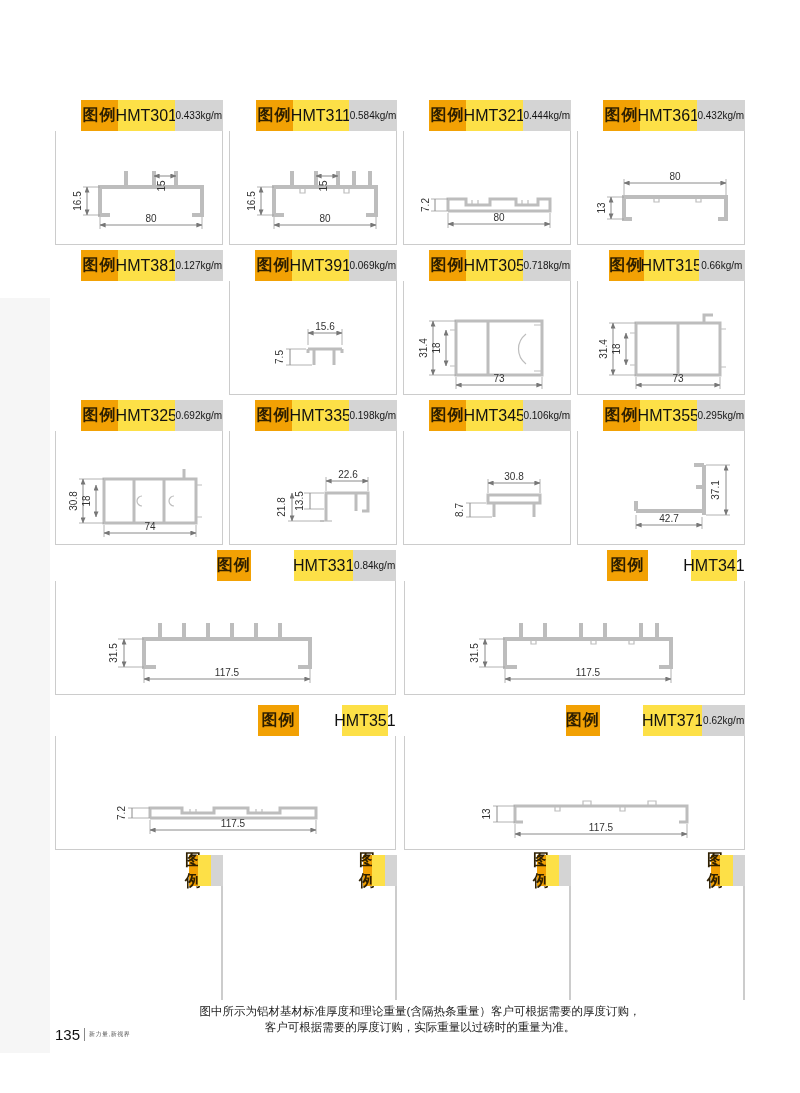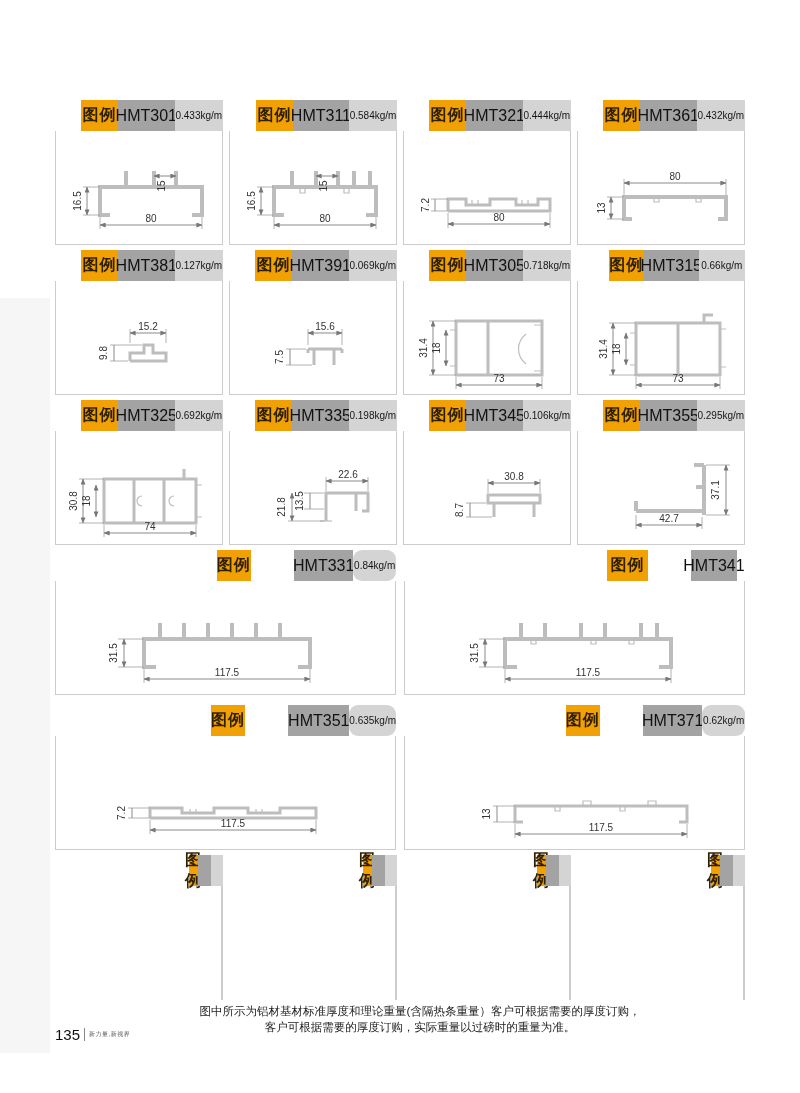--- a/index.html
+++ b/index.html
@@ -8,26 +8,26 @@
     font-family:"Liberation Sans",sans-serif;overflow:hidden;
   }
   .left-strip{position:absolute;left:0;top:298px;width:50px;height:755px;background:#f6f6f6;}
   .row{position:absolute;left:55px;width:690px;display:flex;gap:6px;}
   .row.wide{gap:8px;}
   .cell{width:168px;display:flex;flex-direction:column;align-items:flex-end;}
   .row.wide .cell{width:341px;}
   .cell-header{height:31px;display:flex;font-size:16px;}
   .h-legend{width:26%;background:#f2a104;color:#2e1f00;font-weight:bold;
     display:flex;align-items:center;justify-content:center;letter-spacing:1px;}
-  .h-code{width:40%;background:#a3a3a3;color:#111;display:flex;align-items:center;justify-content:center;}
+  .h-code{width:40%;background:#fde047;color:#111;display:flex;align-items:center;justify-content:center;}
   .h-weight{width:34%;background:#d4d4d4;color:#151515;font-size:10px;
     display:flex;align-items:center;justify-content:center;}
   .row.wide .h-legend{width:30%;}
   .row.wide .h-code{width:33%;margin-left:43px;}
-  .row.wide .h-weight{width:37%;border-radius:9px;}
+  .row.wide .h-weight{width:37%;}
   .cell-body{height:114px;border:1px solid #cccccc;border-top:none;background:#fff;
     box-sizing:border-box;display:flex;align-items:center;justify-content:center;margin-left:23px;}
   svg{display:block;}
   .p{fill:none;stroke:#bdbdbd;stroke-width:4;stroke-linejoin:miter;stroke-linecap:butt;}
   .p3{fill:none;stroke:#bdbdbd;stroke-width:3;stroke-linejoin:miter;stroke-linecap:butt;}
   .t{fill:none;stroke:#bdbdbd;stroke-width:1.2;}
   .d{stroke:#8a8a8a;stroke-width:1;fill:none;}
   .e{stroke:#9f9f9f;stroke-width:0.8;fill:none;}
   .dt{font-family:"Liberation Sans",sans-serif;font-size:10px;fill:#333;}
   .footer-note{position:absolute;left:100px;width:640px;text-align:center;
@@ -147,33 +147,20 @@
 </div>
 
 <div class="row" style="top:250px">
 
   <div class="cell">
     <div class="cell-header">
       <div class="h-legend">图例</div>
       <div class="h-code">HMT381</div>
       <div class="h-weight">0.127kg/m</div>
     </div>
-    <div class="cell-body">
-      <svg width="166" height="110" viewBox="0 0 166 110">
-        <path class="p3" d="M74,78 V70 H88 V62 H97 V70 H110 V78 H74"></path>
-        <line class="e" x1="74" y1="60" x2="74" y2="46"></line>
-          <line class="e" x1="110" y1="60" x2="110" y2="46"></line>
-        <line class="d" x1="74" y1="50" x2="110" y2="50" marker-start="url(#ar)" marker-end="url(#ar)"></line>
-        <text class="dt" x="92" y="47" text-anchor="middle">15.2</text>
-        <line class="e" x1="86" y1="62" x2="54" y2="62"></line>
-          <line class="e" x1="72" y1="78" x2="54" y2="78"></line>
-        <line class="d" x1="58" y1="62" x2="58" y2="78"></line>
-        <text class="dt" x="51" y="70" text-anchor="middle" transform="rotate(-90 51 70)">9.8</text>
-      </svg>
-    </div>
   </div>
 
   <div class="cell">
     <div class="cell-header">
       <div class="h-legend">图例</div>
       <div class="h-code">HMT391</div>
       <div class="h-weight">0.069kg/m</div>
     </div>
     <div class="cell-body">
       <svg width="166" height="110" viewBox="0 0 166 110">
@@ -382,21 +369,20 @@
     </div>
   </div>
 </div>
 
 <div class="row wide" style="top:705px">
 
   <div class="cell">
     <div class="cell-header">
       <div class="h-legend">图例</div>
       <div class="h-code">HMT351</div>
-      <div class="h-weight">0.635kg/m</div>
     </div>
     <div class="cell-body">
       <svg width="339" height="110" viewBox="0 0 339 110">
         <path class="p3" d="M94,80 V70 H126 V75 H158 V70 H192 V75 H224 V70 H260 V80 H94"></path>
         <path class="t" d="M134,75 v-4 M140,75 v-4 M200,75 v-4 M206,75 v-4"></path>
         <line class="e" x1="94" y1="70" x2="72" y2="70"></line>
           <line class="e" x1="94" y1="80" x2="72" y2="80"></line>
         <line class="d" x1="76" y1="70" x2="76" y2="80"></line>
         <text class="dt" x="69" y="75" text-anchor="middle" transform="rotate(-90 69 75)">7.2</text>
         <line class="e" x1="94" y1="82" x2="94" y2="96"></line>

